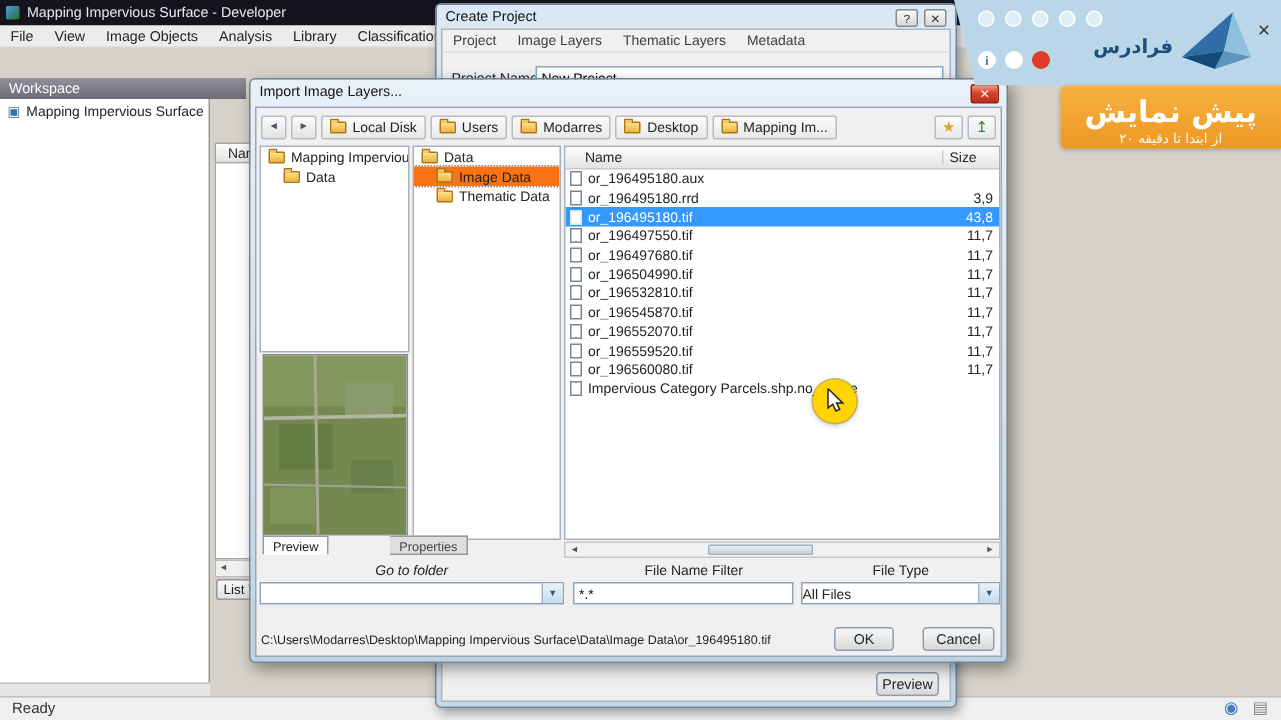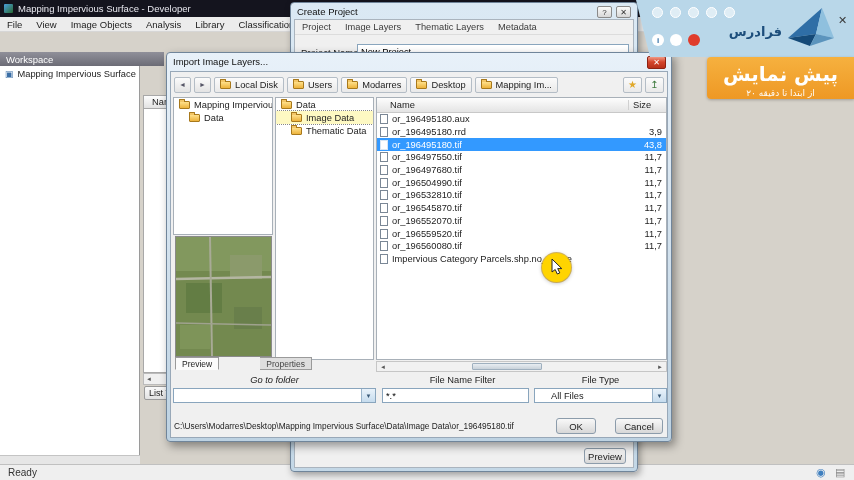--- a/index.html
+++ b/index.html
@@ -53,41 +53,41 @@
   #imp-inner{position:absolute;left:3px;top:18px;width:498px;height:367px;background:#f0f0f0;border:1px solid #98a8b8;box-sizing:border-box;}
   #imp-toolbar{position:absolute;left:3px;top:3px;width:492px;height:19px;display:flex;align-items:center;gap:3px;}
   .nav-btn{width:17px;height:16px;display:flex;align-items:center;justify-content:center;background:linear-gradient(#fbfbfb,#e3e3e3);border:1px solid #b4bdc6;border-radius:2px;font-size:7px;color:#556;box-sizing:border-box;}
   .place-btn{display:flex;align-items:center;gap:4px;height:16px;padding:0 5px;background:linear-gradient(#fbfbfb,#e9e9e9);border:1px solid #b4bdc6;border-radius:2px;font-size:9.3px;box-sizing:border-box;white-space:nowrap;}
   .tool-btn{width:19px;height:16px;display:flex;align-items:center;justify-content:center;background:linear-gradient(#fbfbfb,#e9e9e9);border:1px solid #b4bdc6;border-radius:2px;font-size:10px;box-sizing:border-box;}
   .pane{position:absolute;background:#fff;border:1px solid #a8b0b8;box-sizing:border-box;overflow:hidden;}
   #imp-left-tree{left:2px;top:25px;width:100px;height:138px;}
   #imp-mid-tree{left:104px;top:25px;width:99px;height:263px;}
   #imp-files{left:205px;top:25px;width:291px;height:263px;}
   .pane .tree-row{height:13px;}
-  .sel-folder{background:#fef9c3;outline:1px dotted #888;}
+  .sel-folder{background:#f97316;outline:1px dotted #888;}
   #file-header{display:flex;height:14px;background:linear-gradient(#fdfdfd,#e4e4e4);border-bottom:1px solid #c8c8c8;font-size:9.3px;align-items:center;}
   #col-name{flex:1;padding-left:13px;border-right:1px solid #d0d0d0;}
   #col-size{width:37px;padding-left:4px;box-sizing:border-box;}
   .frow{display:flex;align-items:center;height:12.7px;font-size:9.3px;}
   .frow .doc{margin-left:3px;}
   .fname{flex:1;margin-left:4px;white-space:nowrap;overflow:hidden;}
   .fsize{width:34px;text-align:right;padding-right:4px;flex:none;}
   .frow.selected{background:#3399ff;color:#fff;}
   .frow.selected .doc{border-color:#d8e6f4;}
   #preview-box{position:absolute;left:4px;top:164px;width:97px;height:121px;border:1px solid #8a8a8a;background:#fff;box-sizing:border-box;}
   #imp-tabs{position:absolute;left:4px;top:285px;display:flex;}
   .tab{height:13px;padding:0 6px;font-size:8.5px;display:flex;align-items:center;border:1px solid #9a9a9a;box-sizing:border-box;}
   .tab.active{background:#fbfbfb;border-bottom-color:#fbfbfb;}
   .tab.inactive{background:#dedede;border-left:none;color:#444;margin-left:41px;}
   #imp-hscroll{position:absolute;left:205px;top:289px;width:291px;height:11px;background:#f1f1f1;border:1px solid #c6c6c6;box-sizing:border-box;font-size:6px;color:#555;}
   #imp-hscroll .thumb{position:absolute;left:95px;top:1px;width:70px;height:7px;background:linear-gradient(#e8edf2,#c9d2da);border:1px solid #9fb0bf;border-radius:1px;box-sizing:border-box;}
   #imp-hscroll .sa{position:absolute;top:2px;}
   .field-label{position:absolute;top:303px;font-size:9.3px;text-align:center;color:#222;}
   .combo{position:absolute;top:316px;height:15px;background:#fff;border:1px solid #89a5bd;display:flex;align-items:center;box-sizing:border-box;}
-  .combo-val{flex:1;padding-left:16px;font-size:9.3px;white-space:nowrap;overflow:hidden;}
+  .combo-val{flex:1;padding-left:0;font-size:9.3px;white-space:nowrap;overflow:hidden;}
   .combo-btn{width:13px;align-self:stretch;background:linear-gradient(#e9f2fa,#c6dcee);border-left:1px solid #9ab4ca;display:flex;align-items:center;justify-content:center;font-size:6px;color:#3a5a78;}
   .win-input{background:#fff;border:1px solid #89a5bd;font-size:9.3px;padding:0 3px;font-family:inherit;box-sizing:border-box;}
   .win-btn{background:linear-gradient(#f8f8f8,#eaeaea 45%,#d7d7d7);border:1px solid #8c9cab;border-radius:3px;font-size:9.5px;display:flex;align-items:center;justify-content:center;color:#222;box-sizing:border-box;}
   #imp-path{position:absolute;left:3px;top:349px;width:388px;font-size:8.3px;white-space:nowrap;overflow:hidden;color:#222;}
   #imp-ok{position:absolute;left:385px;top:346px;width:40px;height:16px;}
   #imp-cancel{position:absolute;left:444px;top:346px;width:48px;height:16px;}
 
   
   .folder{width:11px;height:8px;background:linear-gradient(#ffe08a,#edb33c);border:1px solid #a8791c;border-radius:1px;position:relative;flex:none;box-sizing:border-box;}
   .folder:before{content:"";position:absolute;left:-1px;top:-3px;width:4px;height:2px;background:#f3c666;border:1px solid #a8791c;border-bottom:none;border-radius:1px 1px 0 0;}

